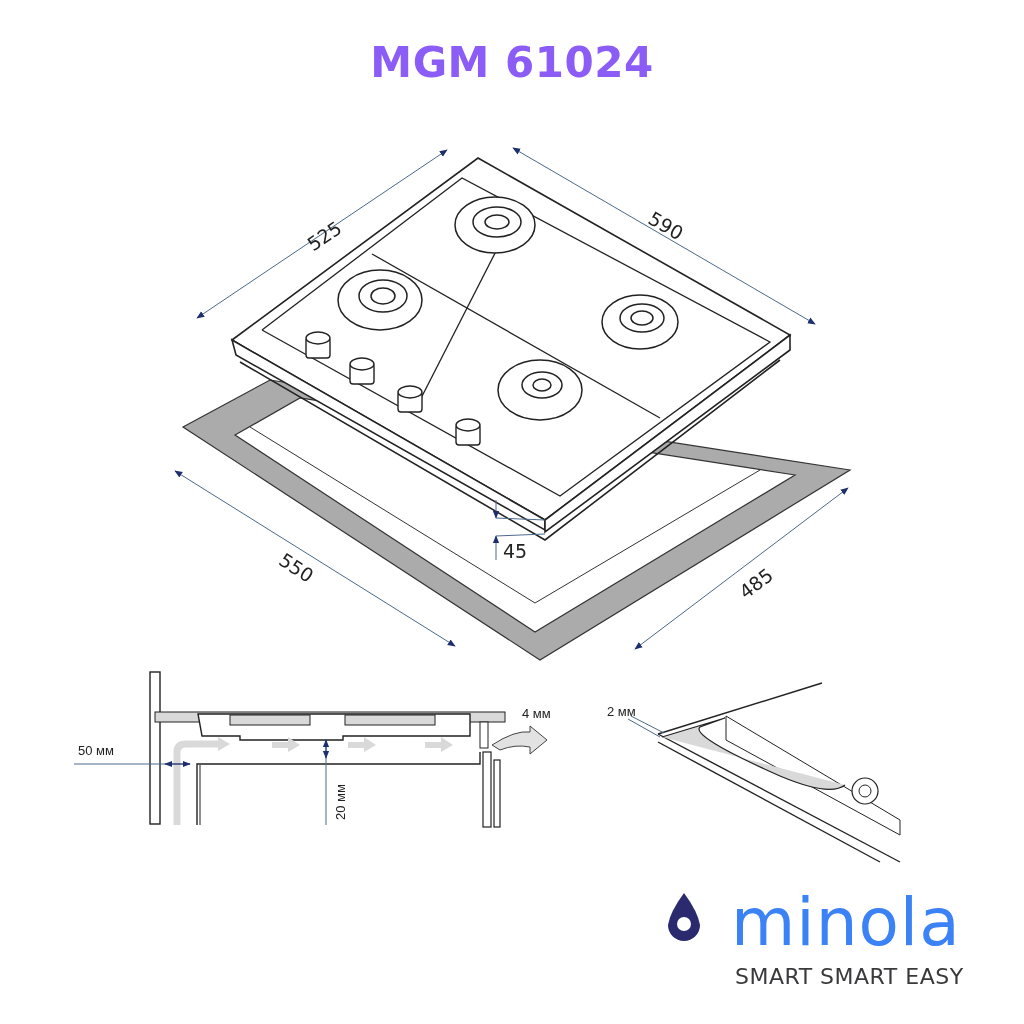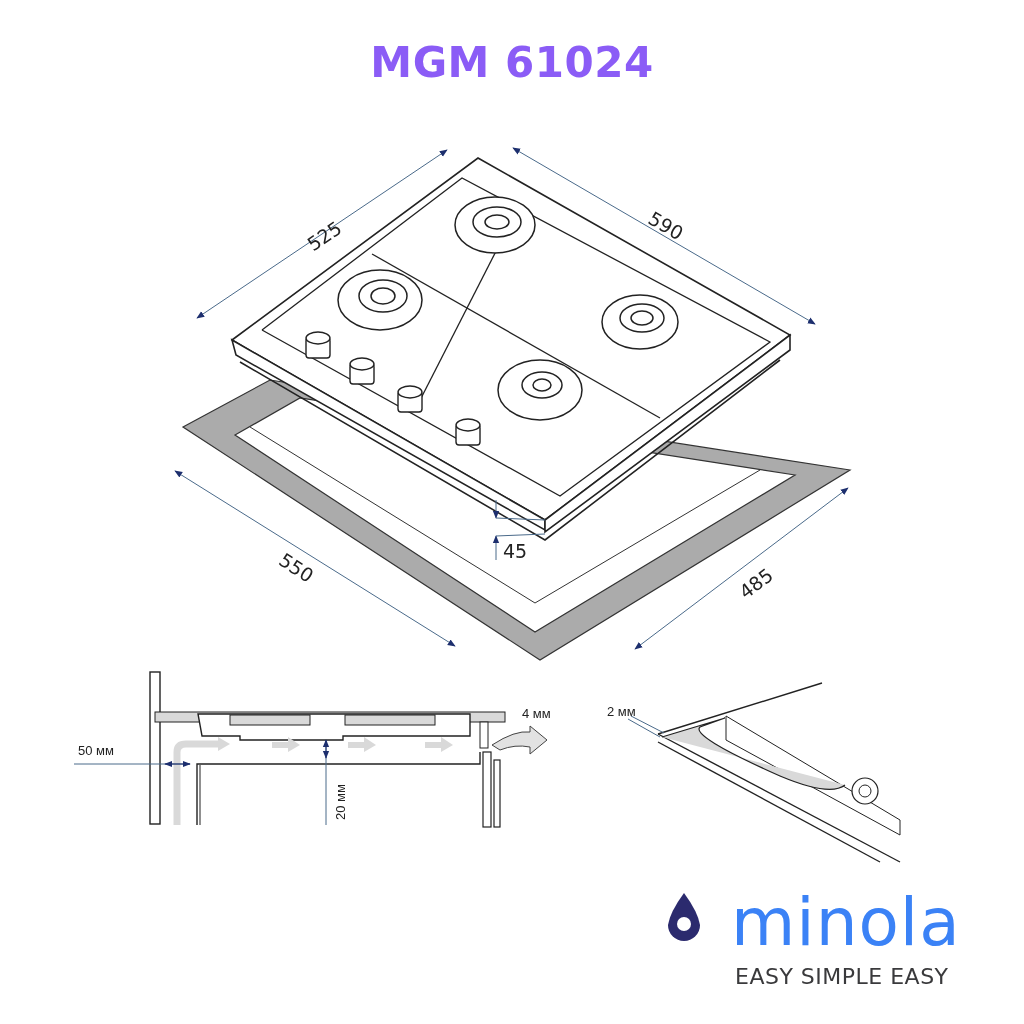--- a/index.html
+++ b/index.html
@@ -145,13 +145,13 @@
   </g>
   <text class="mm" x="607" y="716">2 мм</text>
 
   <g>
     <path d="M684,893 Q670,912 668,925 A16,16 0 0 0 700,925 Q698,912 684,893 Z" fill="#2b2a6e"></path>
     <circle cx="684" cy="924" r="7" fill="#fff"></circle>
   </g>
 </svg>
 
 <div class="brand">minola</div>
-<div class="tag">EASY SIMPLE EASY</div>
+<div class="tag">SMART SMART EASY</div>
 
 </body></html>

